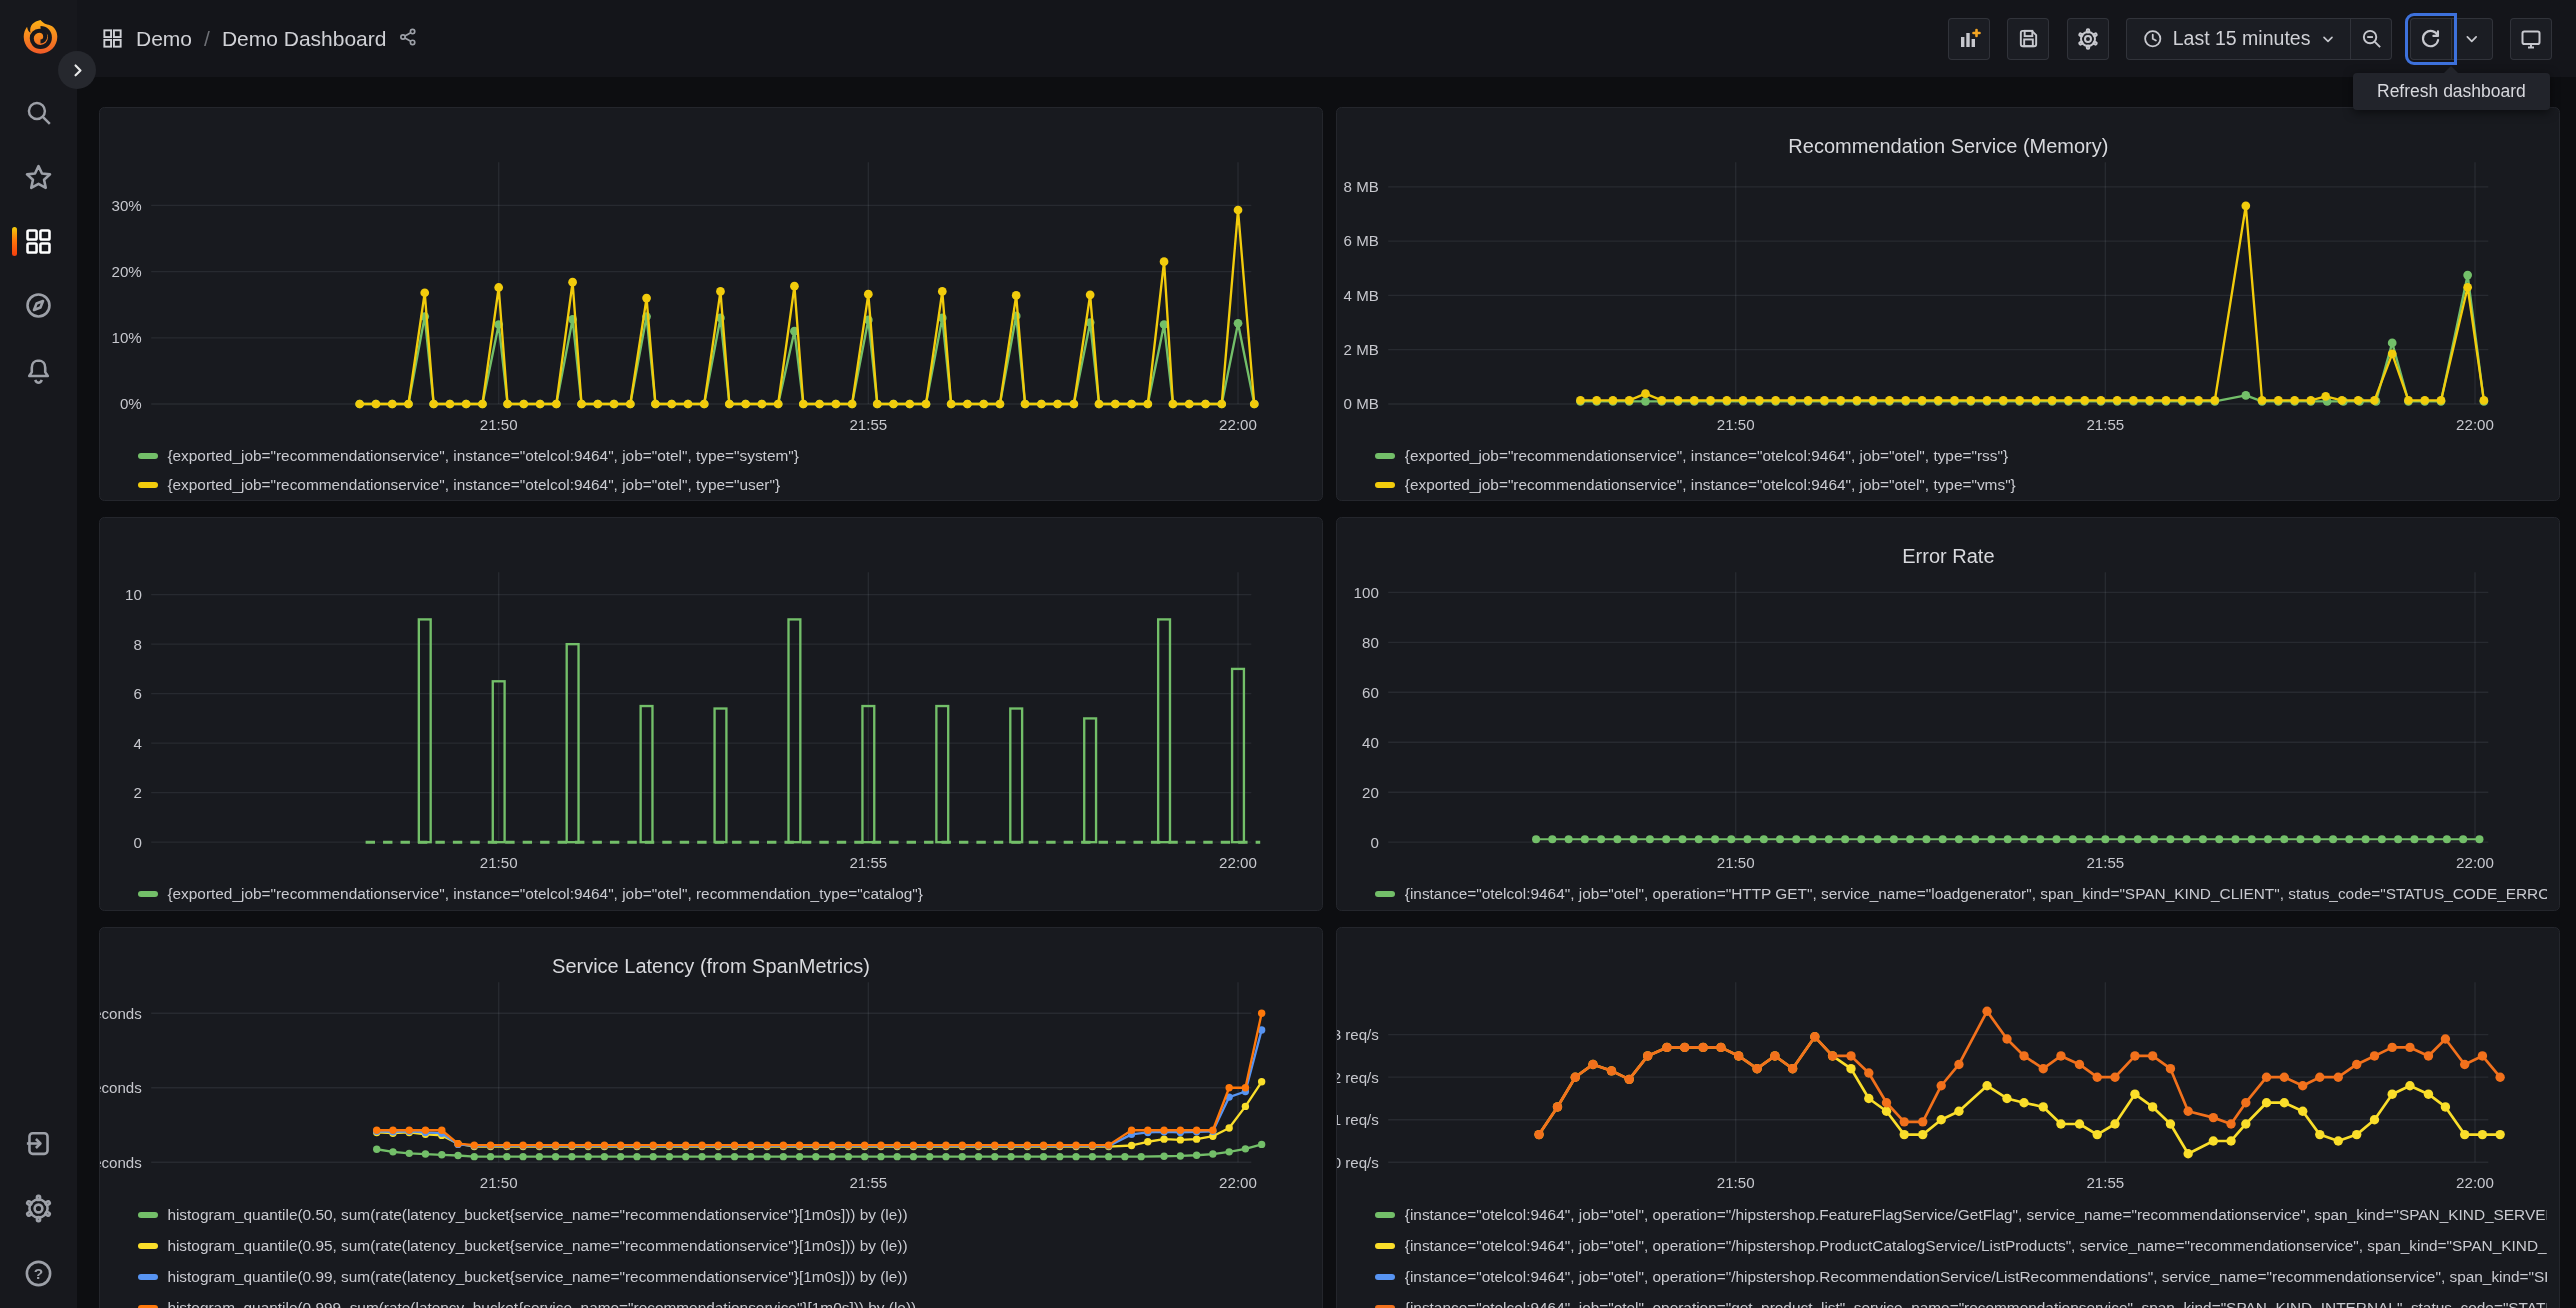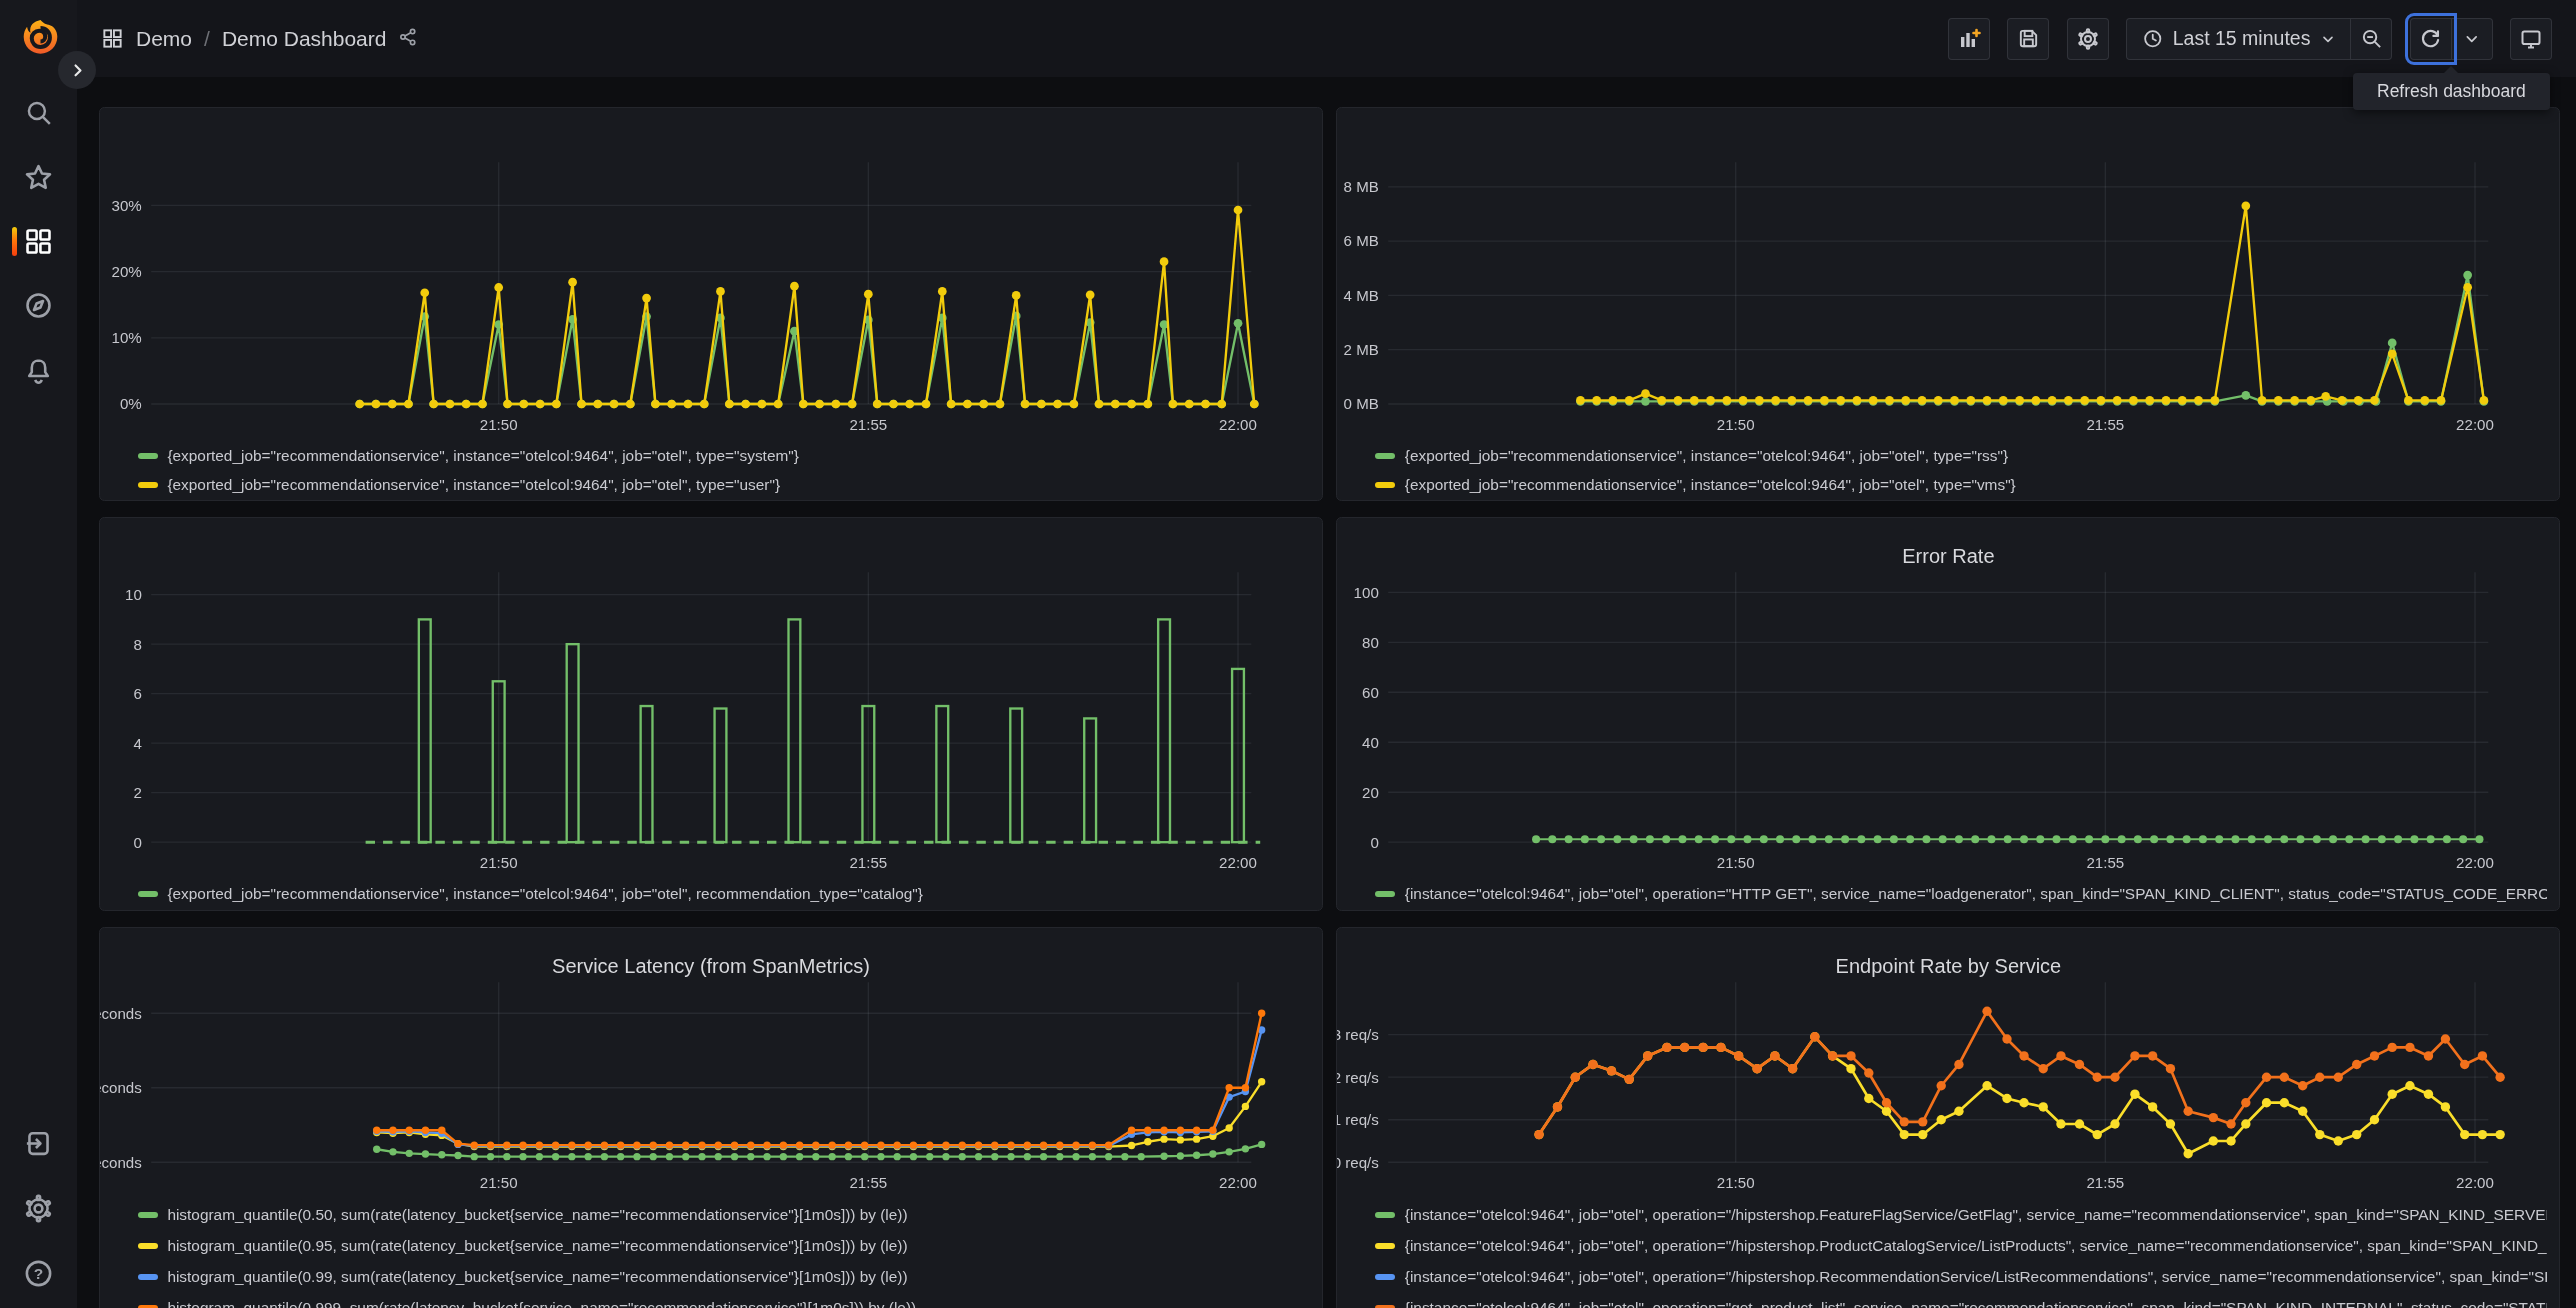--- a/index.html
+++ b/index.html
@@ -384,20 +384,21 @@
           <span class="legend-swatch" style="background: rgb(115, 191, 105);"></span>
           <span class="legend-label">{exported_job="recommendationservice", instance="otelcol:9464", job="otel", type="system"}</span>
         </div>
         <div class="legend-item" style="height: 29.5px;">
           <span class="legend-swatch" style="background: rgb(242, 204, 12);"></span>
           <span class="legend-label">{exported_job="recommendationservice", instance="otelcol:9464", job="otel", type="user"}</span>
         </div>
       </div>
     </section>
     <section class="panel">
+      <h2 class="panel-title">Recommendation Service (Memory)</h2>
       <svg class="chart" width="1224" height="394" viewBox="0 0 1823 587">
         <line x1="76" y1="441" x2="1715" y2="441" stroke="rgba(204,210,220,0.09)" stroke-width="2"></line>
         <text x="62" y="449" text-anchor="end" class="axis-text">0 MB</text>
         <line x1="76" y1="360.1011235955056" x2="1715" y2="360.1011235955056" stroke="rgba(204,210,220,0.09)" stroke-width="2"></line>
         <text x="62" y="368.1011235955056" text-anchor="end" class="axis-text">2 MB</text>
         <line x1="76" y1="279.2022471910112" x2="1715" y2="279.2022471910112" stroke="rgba(204,210,220,0.09)" stroke-width="2"></line>
         <text x="62" y="287.2022471910112" text-anchor="end" class="axis-text">4 MB</text>
         <line x1="76" y1="198.30337078651687" x2="1715" y2="198.30337078651687" stroke="rgba(204,210,220,0.09)" stroke-width="2"></line>
         <text x="62" y="206.30337078651687" text-anchor="end" class="axis-text">6 MB</text>
         <line x1="76" y1="117.4044943820225" x2="1715" y2="117.4044943820225" stroke="rgba(204,210,220,0.09)" stroke-width="2"></line>
@@ -915,21 +916,20 @@
           <span class="legend-swatch" style="background: rgb(87, 148, 242);"></span>
           <span class="legend-label">histogram_quantile(0.99, sum(rate(latency_bucket{service_name="recommendationservice"}[1m0s])) by (le))</span>
         </div>
         <div class="legend-item" style="height: 31px;">
           <span class="legend-swatch" style="background: rgb(255, 120, 10);"></span>
           <span class="legend-label">histogram_quantile(0.999, sum(rate(latency_bucket{service_name="recommendationservice"}[1m0s])) by (le))</span>
         </div>
       </div>
     </section>
     <section class="panel">
-      <h2 class="panel-title">Endpoint Rate by Service</h2>
       <svg class="chart" width="1224" height="394" viewBox="0 0 1823 587">
         <line x1="76" y1="349" x2="1715" y2="349" stroke="rgba(204,210,220,0.09)" stroke-width="2"></line>
         <text x="62" y="357" text-anchor="end" class="axis-text">0.0 req/s</text>
         <line x1="76" y1="285.64302600472814" x2="1715" y2="285.64302600472814" stroke="rgba(204,210,220,0.09)" stroke-width="2"></line>
         <text x="62" y="293.64302600472814" text-anchor="end" class="axis-text">0.1 req/s</text>
         <line x1="76" y1="222.28605200945626" x2="1715" y2="222.28605200945626" stroke="rgba(204,210,220,0.09)" stroke-width="2"></line>
         <text x="62" y="230.28605200945626" text-anchor="end" class="axis-text">0.2 req/s</text>
         <line x1="76" y1="158.9290780141844" x2="1715" y2="158.9290780141844" stroke="rgba(204,210,220,0.09)" stroke-width="2"></line>
         <text x="62" y="166.9290780141844" text-anchor="end" class="axis-text">0.3 req/s</text>
         <line x1="593.6948924731186" y1="81" x2="593.6948924731186" y2="349" stroke="rgba(204,210,220,0.09)" stroke-width="2"></line>

